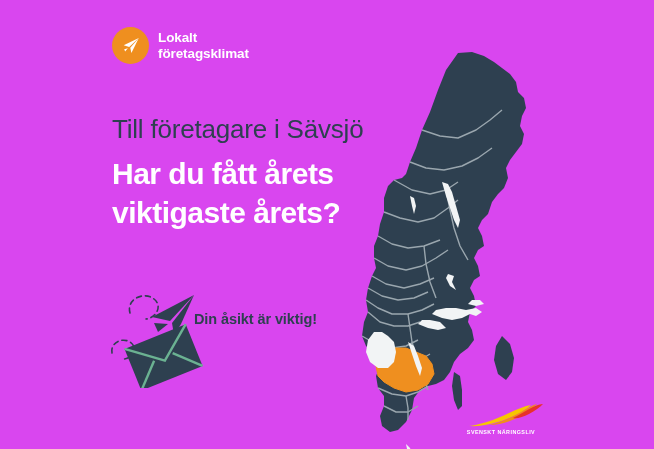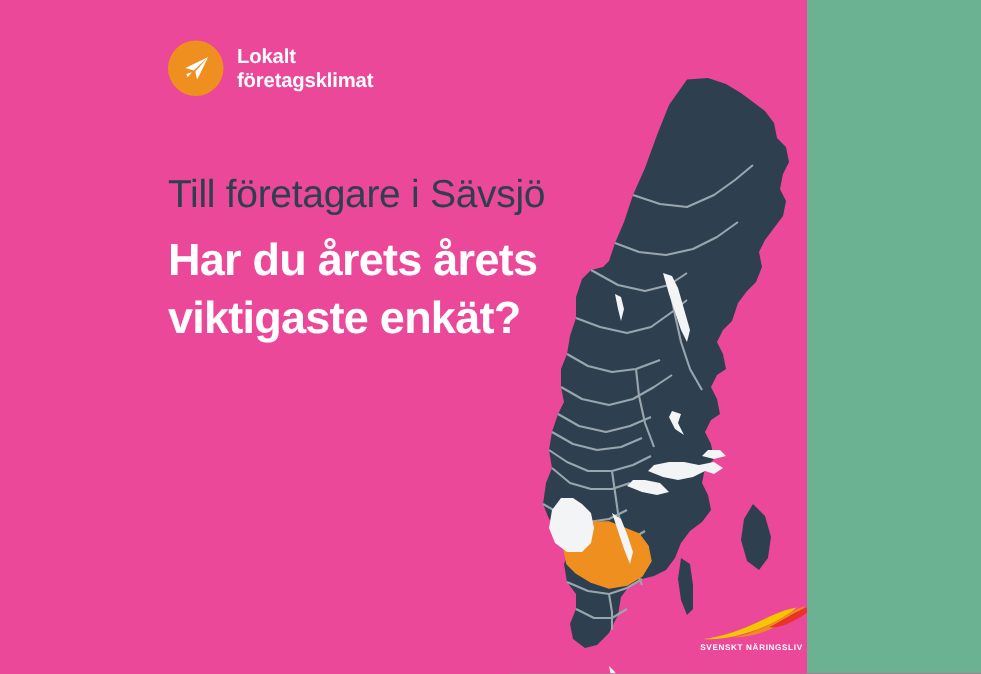--- a/index.html
+++ b/index.html
@@ -8,23 +8,23 @@
   }
   body {
     width: 654px;
     height: 449px;
     overflow: hidden;
     font-family: "Liberation Sans", sans-serif;
     background: #6bb292;
   }
   #poster {
     position: relative;
-    width: 538px;
+    width: 654px;
     height: 449px;
-    background: #ec4899;
+    background: #d946ef;
     overflow: hidden;
   }
 
   
   #brand-logo {
     position: absolute;
     left: 112px;
     top: 27px;
     display: flex;
     align-items: center;
@@ -137,23 +137,47 @@
         <path d="M20.5 3.2 L11.2 13.8 L12.4 19.6 L14.6 15.4 L20.5 3.2 Z" fill="#ffffff"></path>
         <path d="M4.6 15.6 L8.6 14.4 L5.6 18.0 Z" fill="#ffffff"></path>
       </svg>
     </div>
     <div id="brand-wordmark">Lokalt
 företagsklimat</div>
   </div>
 
   <div id="headline-block">
     <p id="eyebrow">Till företagare i Sävsjö</p>
-    <h1 id="headline">Har du årets årets viktigaste enkät?</h1>
-  </div>
-
+    <h1 id="headline">Har du fått årets viktigaste årets?</h1>
+  </div>
+
+  <div id="illustration-group">
+    <svg id="mail-illustration" width="120" height="105" viewBox="0 0 120 105" aria-hidden="true">
+
+      <g fill="none" stroke="#2e4050" stroke-width="1.6" stroke-dasharray="5,4" stroke-linecap="round">
+        <path d="M22 30 C18 16, 36 8, 46 16 C55 23, 48 35, 38 36"></path>
+        <path d="M4 70 C2 60, 14 54, 22 59 C30 64, 26 75, 16 76"></path>
+        <path d="M30 84 C34 95, 52 99, 62 92"></path>
+      </g>
+
+      <g>
+        <path d="M86 12 L44 34 L62 38 L86 12 Z" fill="#2e4050"></path>
+        <path d="M86 12 L64 40 L66 52 L73 41 L86 12 Z" fill="#2e4050"></path>
+        <path d="M46 40 L60 41 L50 49 Z" fill="#2e4050"></path>
+      </g>
+
+      <g transform="rotate(-22 55 73)">
+        <rect x="22" y="52" width="66" height="45" fill="#2e4050"></rect>
+        <path d="M22 52 L55 78 L88 52" fill="none" stroke="#6bb292" stroke-width="2.4"></path>
+        <path d="M22 97 L45 74" fill="none" stroke="#6bb292" stroke-width="2.4"></path>
+        <path d="M88 97 L65 74" fill="none" stroke="#6bb292" stroke-width="2.4"></path>
+      </g>
+    </svg>
+    <div id="tagline">Din åsikt är viktig!</div>
+  </div>
 
   <svg id="sweden-map" width="210" height="399" viewBox="0 0 210 399" aria-hidden="true">
 
     <g>
       <path d="M108 3 L96 20 L88 40 L80 62 L72 80 L66 98 L60 112 L56 124
                L52 128 L44 130 L38 136 L34 148 L34 162 L30 174 L28 186
                L24 196 L24 208 L26 218 L22 226 L18 238 L16 250 L18 262
                L14 272 L12 286 L16 296 L22 302 L30 306 L30 316 L26 326
                L28 338 L34 346 L34 356 L30 366 L32 376 L40 382 L48 380
                L56 372 L62 360 L64 348 L70 340 L78 336 L86 334 L94 330

